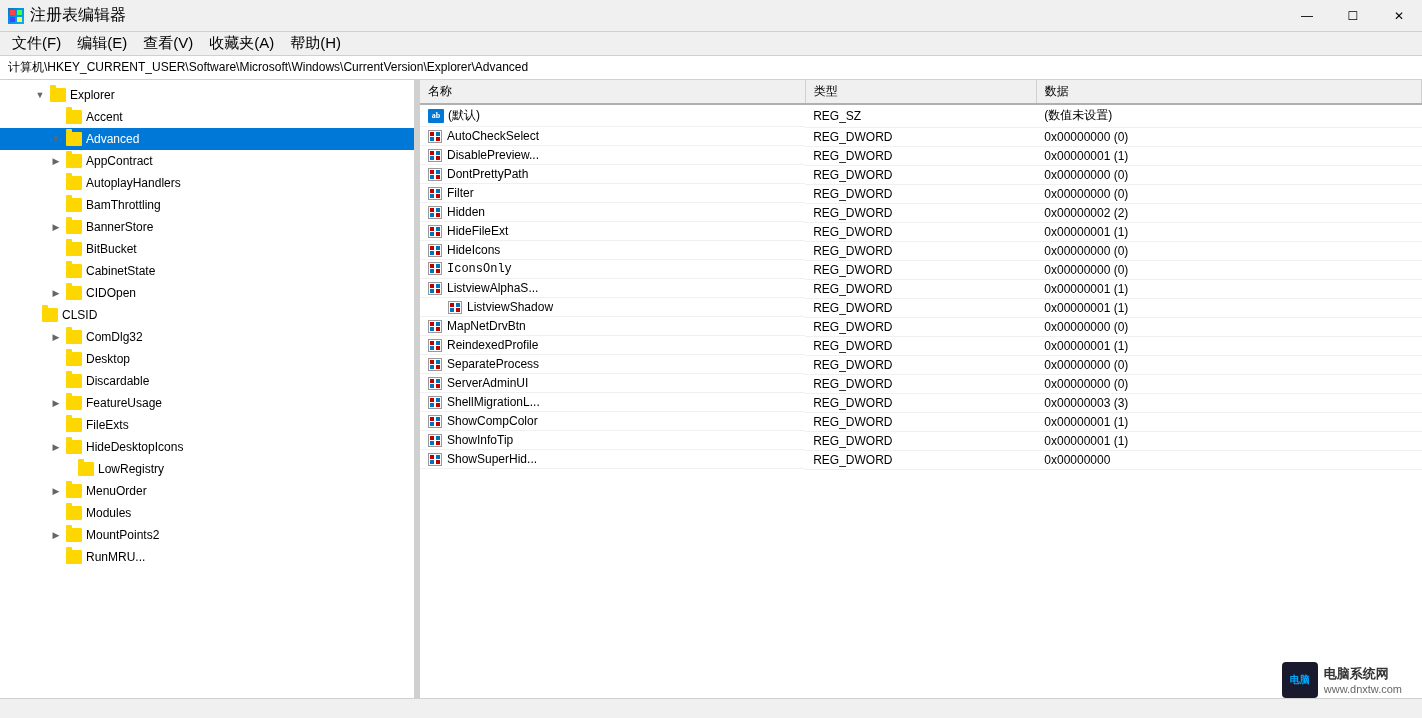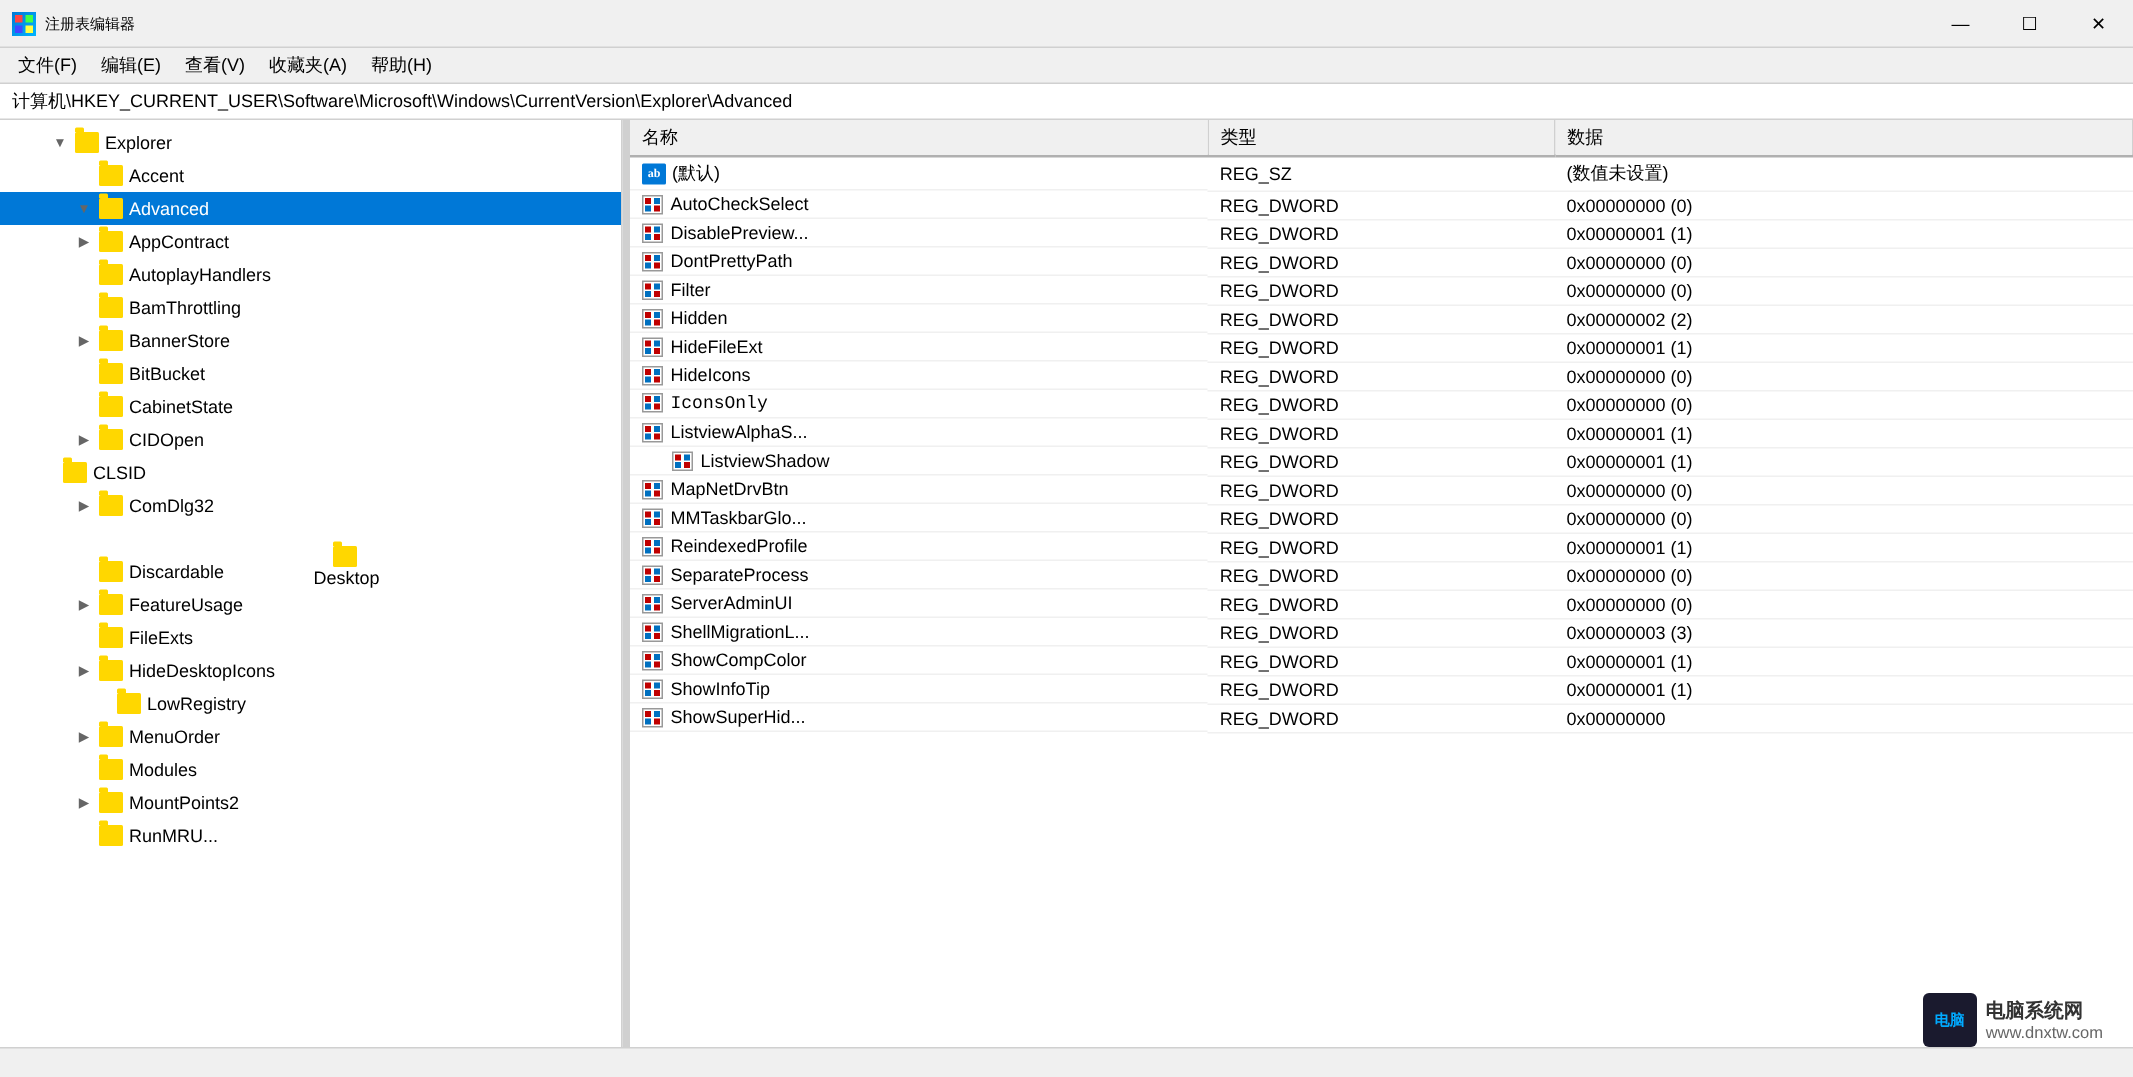--- a/index.html
+++ b/index.html
@@ -30,21 +30,21 @@
       background: linear-gradient(135deg, #0078d7 0%, #00b4ff 100%);
       display: flex;
       align-items: center;
       justify-content: center;
       font-size: 8px;
       color: white;
       font-weight: bold;
       flex-shrink: 0;
     }
     .title-bar-title {
-      font-size: 10px;
+      font-size: 16px;
       color: #000;
       flex: 1;
     }
     .title-bar-controls {
       display: flex;
       position: absolute;
       right: 0;
       top: 0;
       height: 32px;
     }
@@ -64,21 +64,21 @@
       background: #f0f0f0;
       height: 24px;
       display: flex;
       align-items: center;
       padding: 0 4px;
       border-bottom: 1px solid #d0d0d0;
     }
     .menu-item {
       padding: 2px 8px;
       cursor: pointer;
-      font-size: 12px;
+      font-size: 15px;
       color: #000;
     }
 
     
     .breadcrumb-bar {
       background: #fff;
       height: 24px;
       display: flex;
       align-items: center;
       padding: 0 8px;
@@ -340,21 +340,21 @@
       <div class="tree-item" style="padding-left: 24px;">
         <span class="expand-btn empty">▶</span>
         <span class="folder-icon"></span>
         <span class="tree-item-label">CLSID</span>
       </div>
       <div class="tree-item" style="padding-left: 48px;">
         <span class="expand-btn">▶</span>
         <span class="folder-icon"></span>
         <span class="tree-item-label">ComDlg32</span>
       </div>
-      <div class="tree-item" style="padding-left: 48px; flex-direction: column;">
+      <div class="tree-item" style="padding-left: 48px;">
         <span class="expand-btn empty">▶</span>
         <span class="folder-icon"></span>
         <span class="tree-item-label">Desktop</span>
       </div>
       <div class="tree-item" style="padding-left: 48px;">
         <span class="expand-btn empty">▶</span>
         <span class="folder-icon"></span>
         <span class="tree-item-label">Discardable</span>
       </div>
       <div class="tree-item" style="padding-left: 48px;">
@@ -525,30 +525,20 @@
     </span>MapNetDrvBtn</td>
             <td>REG_DWORD</td>
             <td>0x00000000 (0)</td>
           </tr>
           <tr>
             <td style="display: flex; align-items: center;"><span style="display:inline-flex;align-items:center;justify-content:center;width:14px;height:13px;border:1px solid #999;background:white;margin-right:5px;flex-shrink:0;position:relative;">
       <span style="position:absolute;left:1px;top:1px;width:4px;height:4px;background:#c00000;display:block;"></span>
       <span style="position:absolute;right:1px;top:1px;width:4px;height:4px;background:#0070c0;display:block;"></span>
       <span style="position:absolute;left:1px;bottom:1px;width:4px;height:4px;background:#0070c0;display:block;"></span>
       <span style="position:absolute;right:1px;bottom:1px;width:4px;height:4px;background:#c00000;display:block;"></span>
-    </span>MMTaskbarGlo...</td>
-            <td>REG_DWORD</td>
-            <td>0x00000000 (0)</td>
-          </tr>
-          <tr>
-            <td style="display: flex; align-items: center;"><span style="display:inline-flex;align-items:center;justify-content:center;width:14px;height:13px;border:1px solid #999;background:white;margin-right:5px;flex-shrink:0;position:relative;">
-      <span style="position:absolute;left:1px;top:1px;width:4px;height:4px;background:#c00000;display:block;"></span>
-      <span style="position:absolute;right:1px;top:1px;width:4px;height:4px;background:#0070c0;display:block;"></span>
-      <span style="position:absolute;left:1px;bottom:1px;width:4px;height:4px;background:#0070c0;display:block;"></span>
-      <span style="position:absolute;right:1px;bottom:1px;width:4px;height:4px;background:#c00000;display:block;"></span>
     </span>ReindexedProfile</td>
             <td>REG_DWORD</td>
             <td>0x00000001 (1)</td>
           </tr>
           <tr>
             <td style="display: flex; align-items: center;"><span style="display:inline-flex;align-items:center;justify-content:center;width:14px;height:13px;border:1px solid #999;background:white;margin-right:5px;flex-shrink:0;position:relative;">
       <span style="position:absolute;left:1px;top:1px;width:4px;height:4px;background:#c00000;display:block;"></span>
       <span style="position:absolute;right:1px;top:1px;width:4px;height:4px;background:#0070c0;display:block;"></span>
       <span style="position:absolute;left:1px;bottom:1px;width:4px;height:4px;background:#0070c0;display:block;"></span>
       <span style="position:absolute;right:1px;bottom:1px;width:4px;height:4px;background:#c00000;display:block;"></span>

